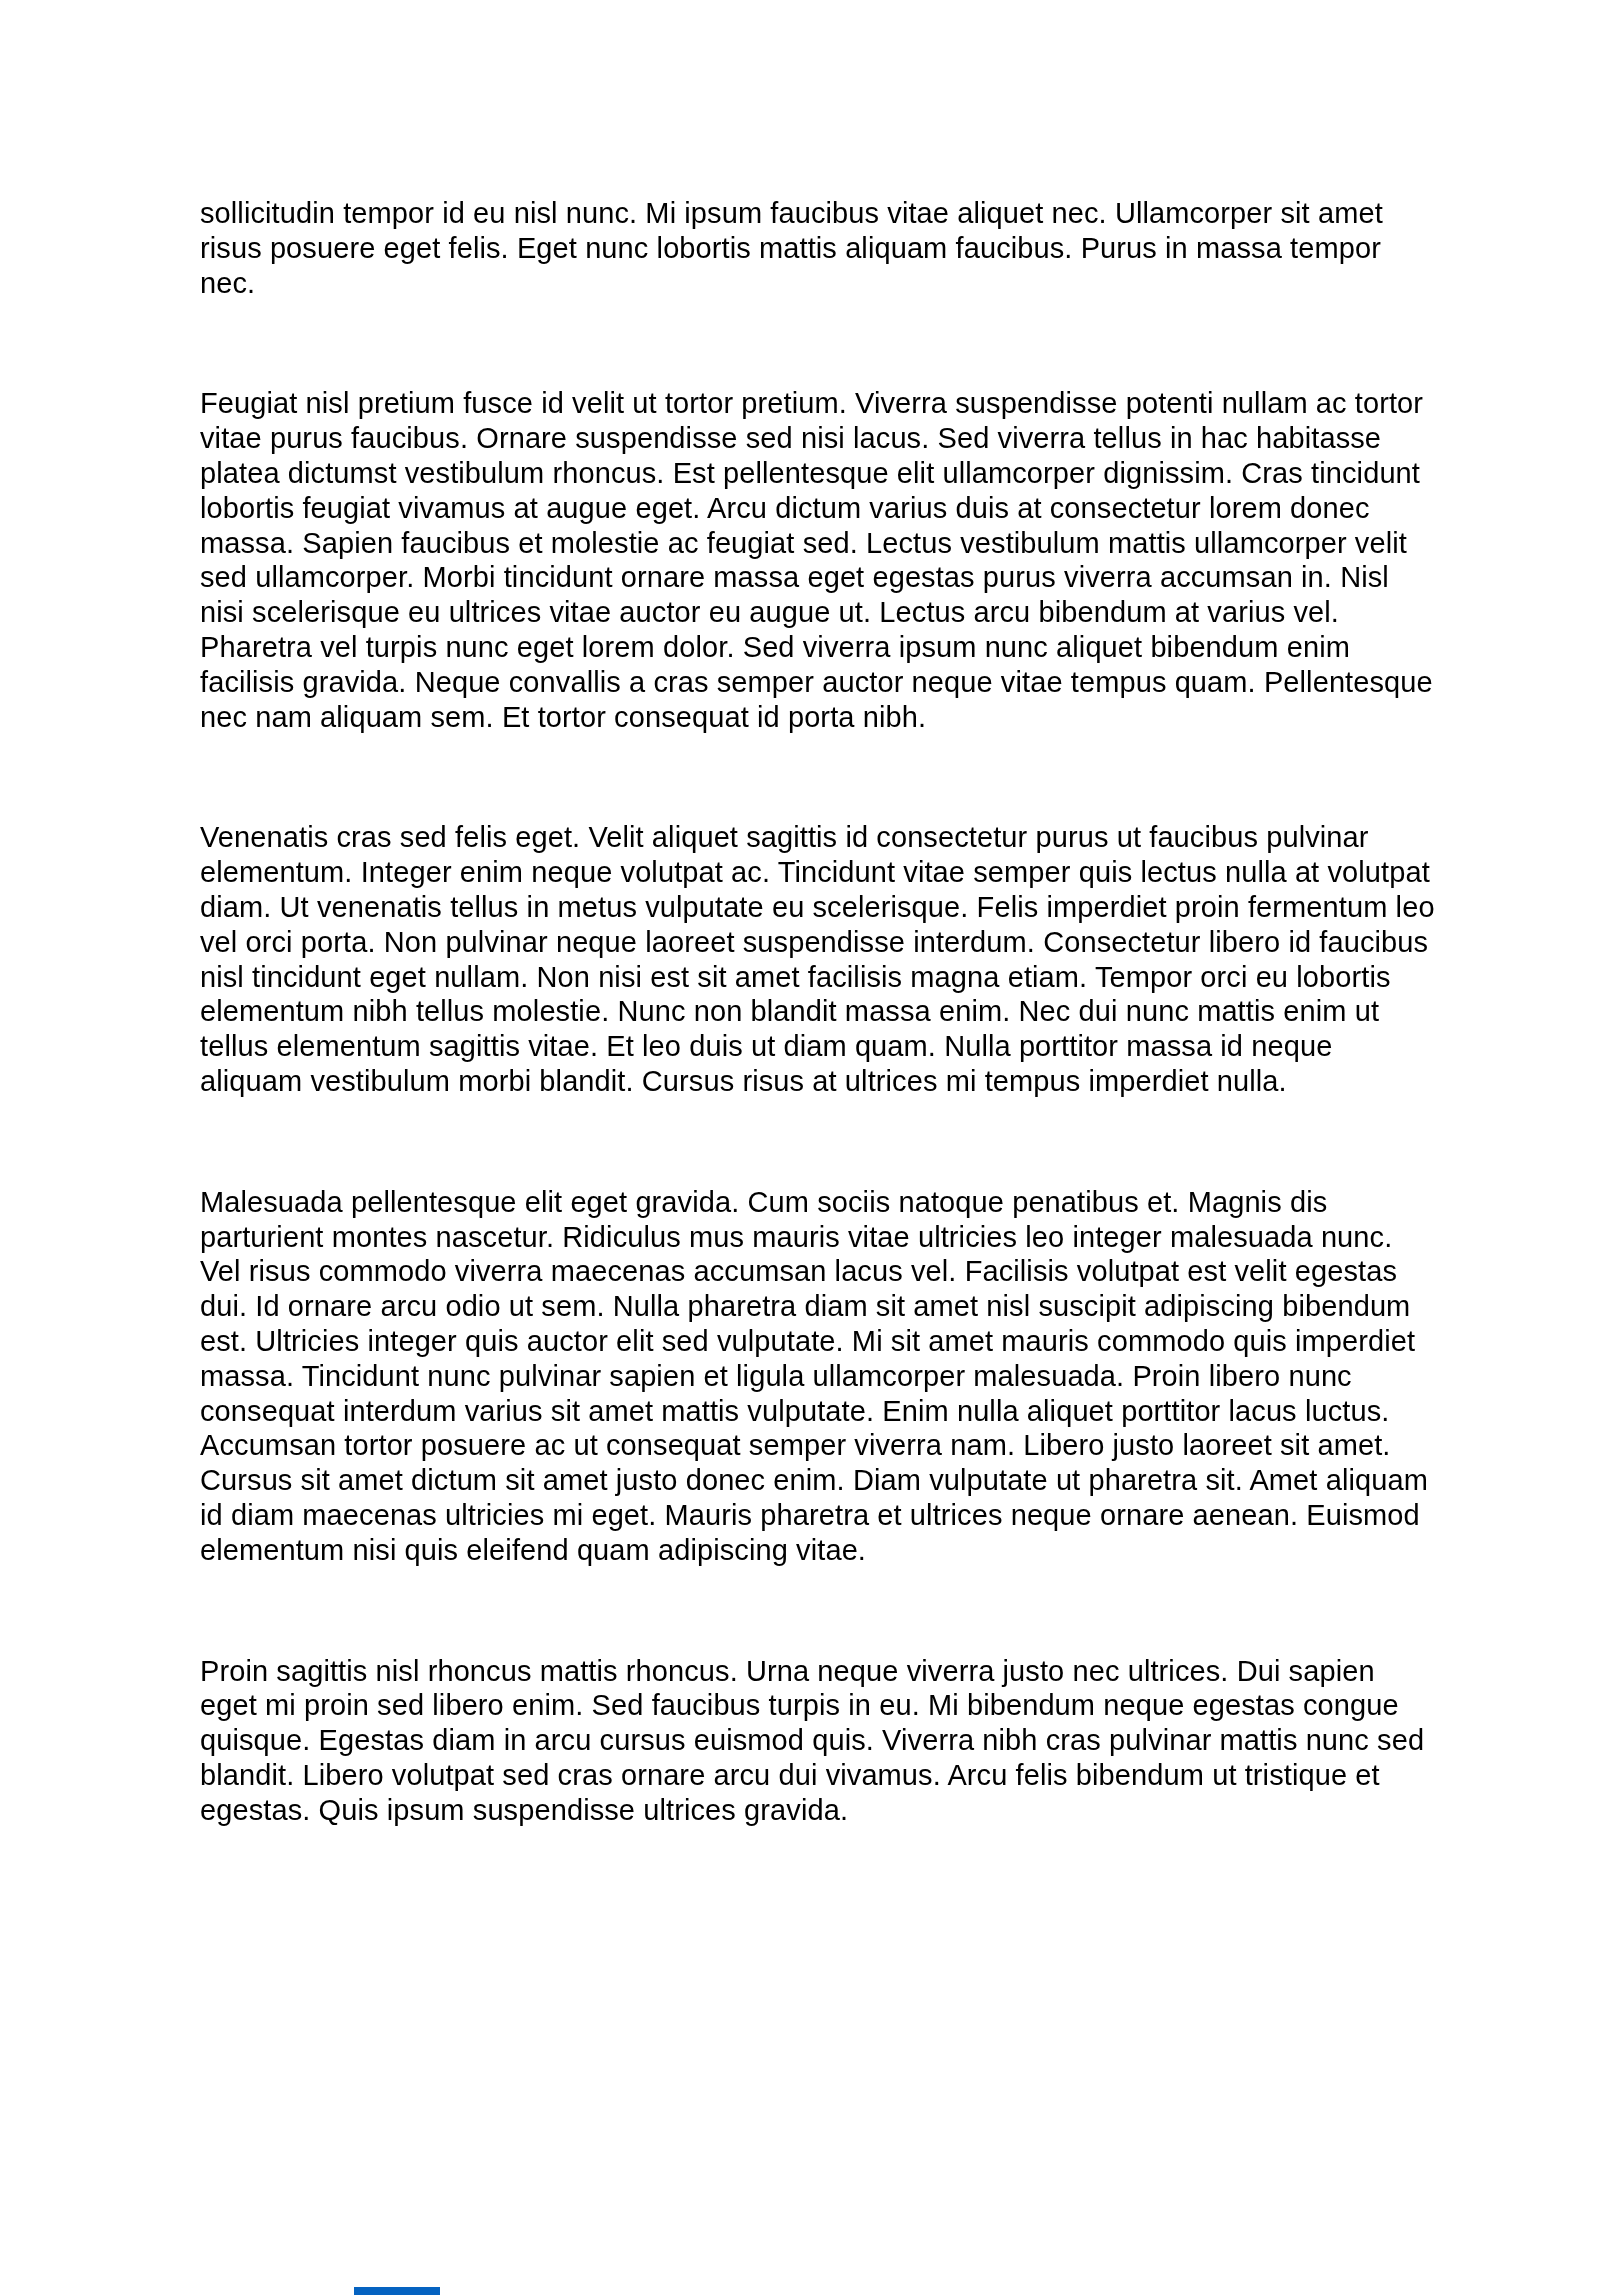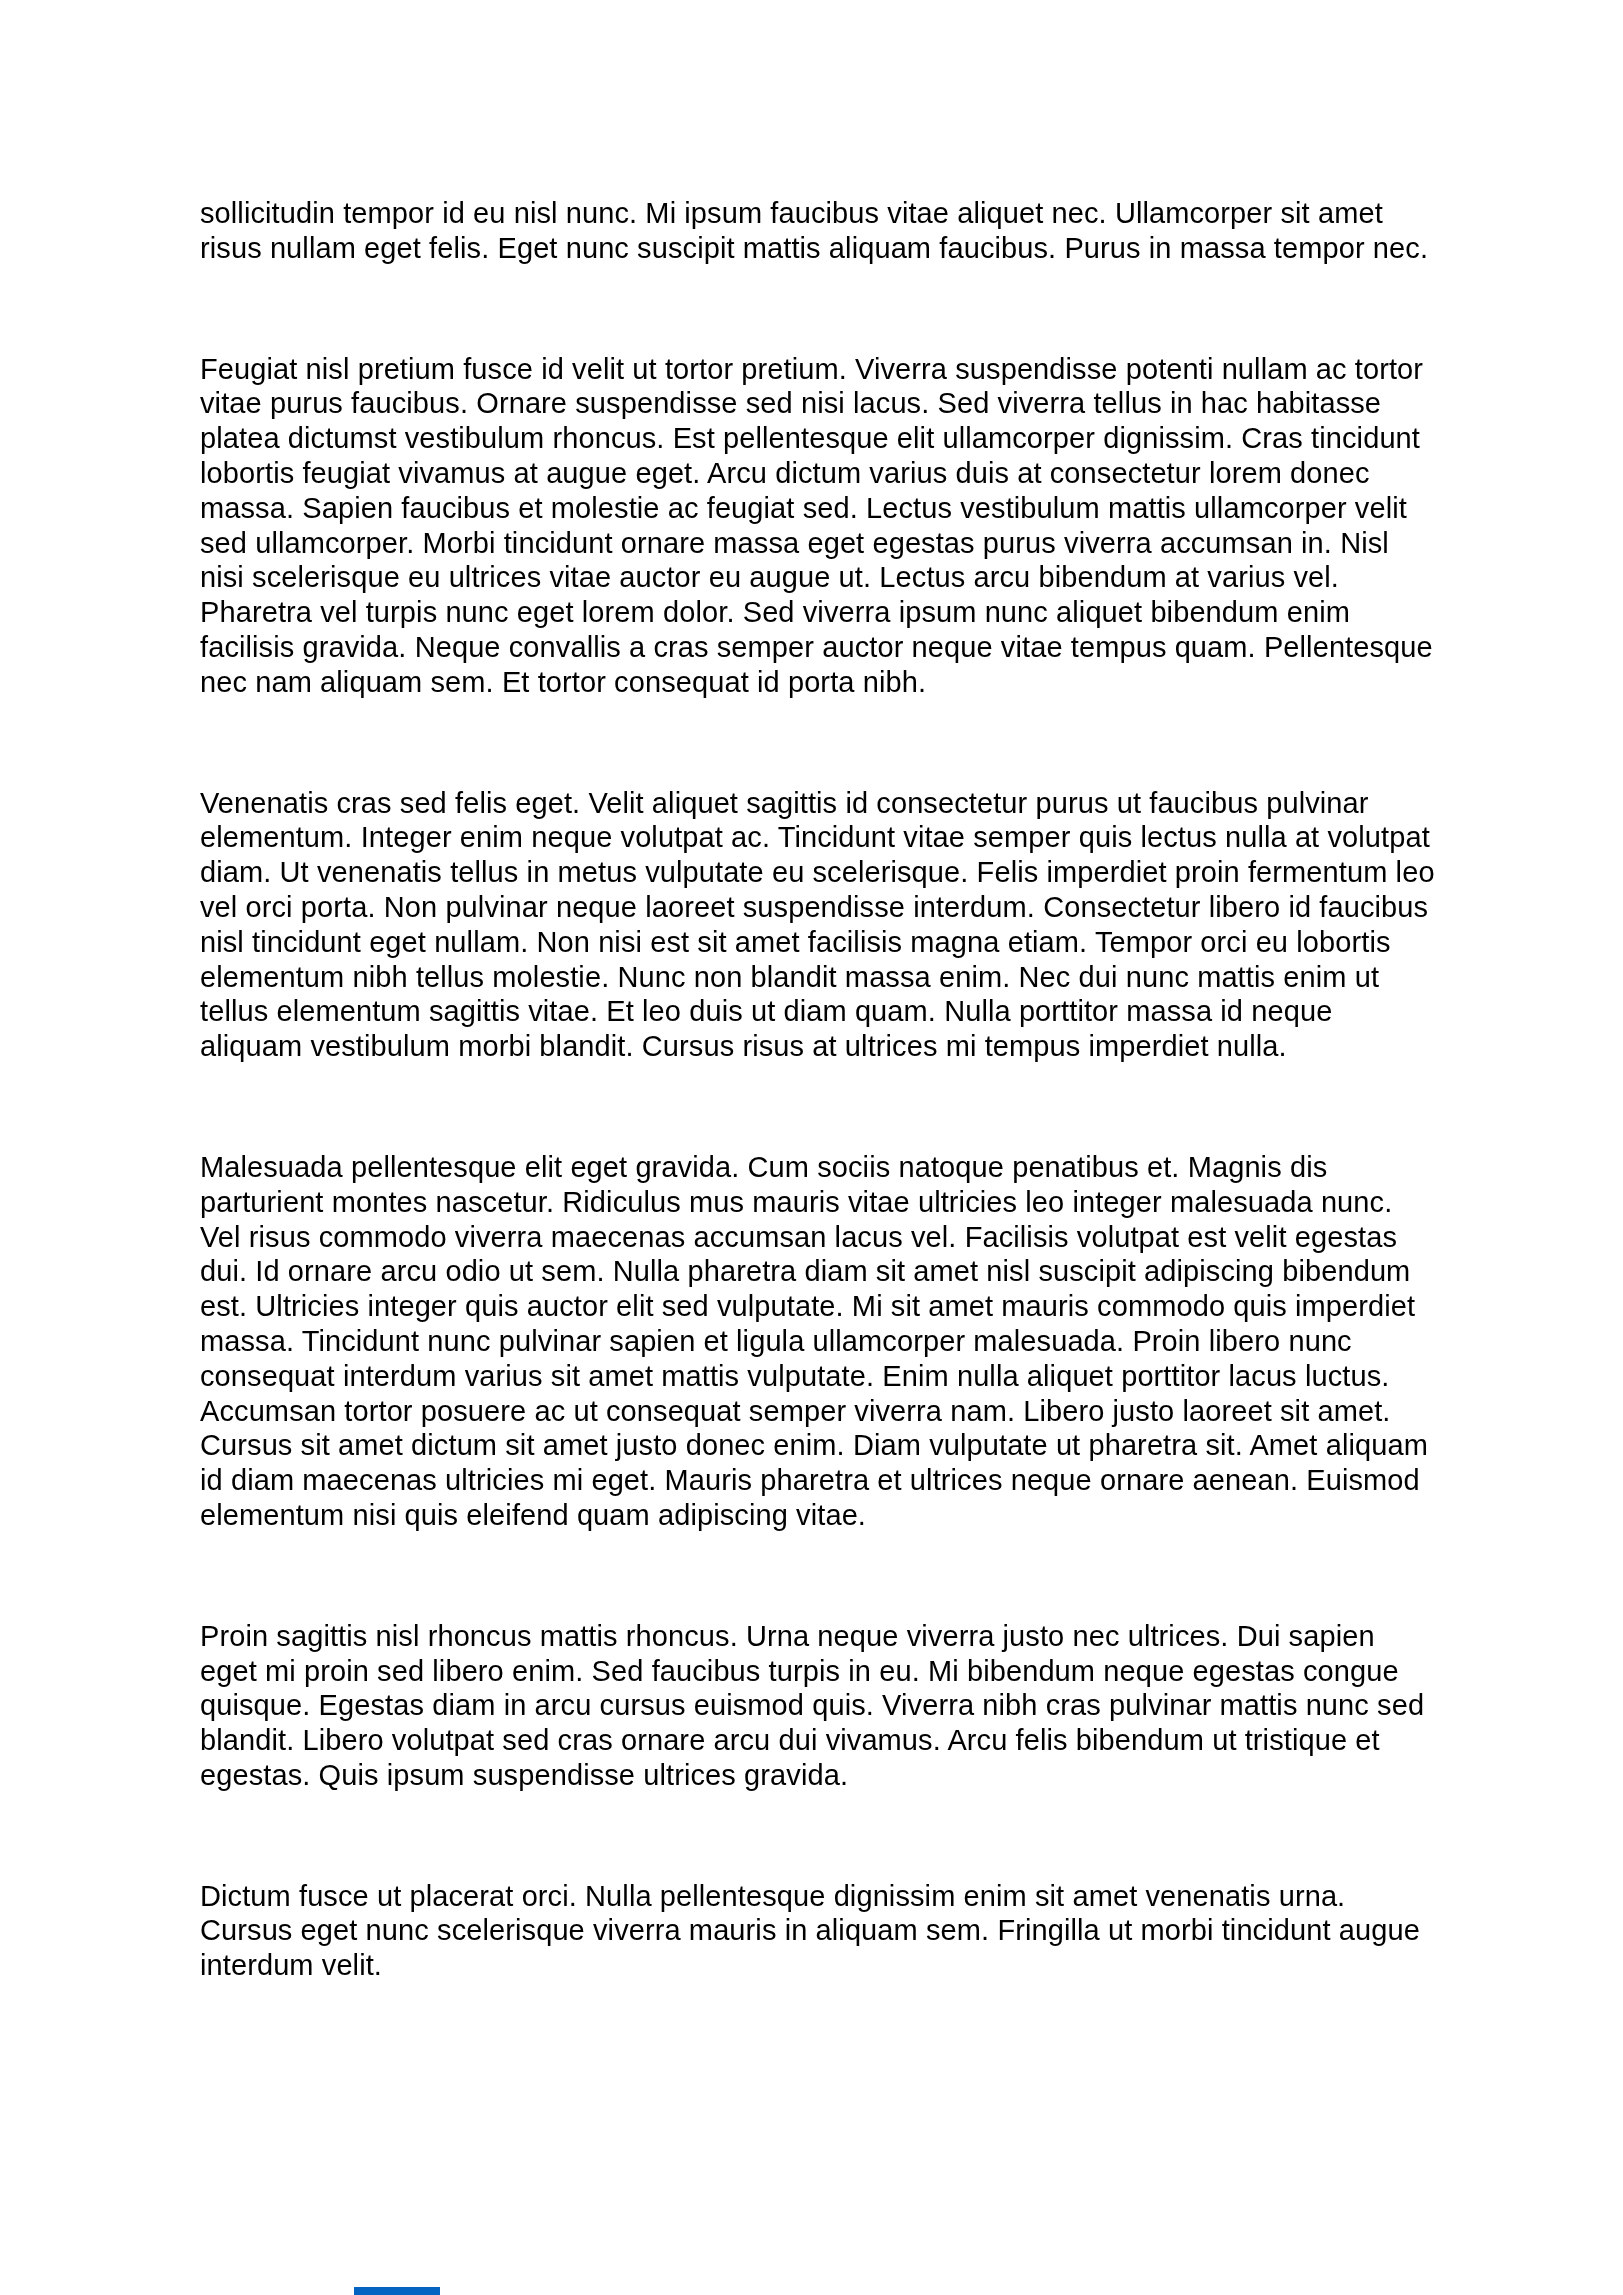--- a/index.html
+++ b/index.html
@@ -38,25 +38,24 @@
     display: block;
     width: 100%;
     height: 7.9px;
   }
 </style>
 </head>
 <body>
 
 <div class="page">
   <div class="body-text">
-    <p>sollicitudin tempor id eu nisl nunc. Mi ipsum faucibus vitae aliquet nec. Ullamcorper sit amet risus nullam eget felis. Eget nunc suscipit mattis aliquam faucibus. Purus in massa tempor nec.</p>
+    <p>sollicitudin tempor id eu nisl nunc. Mi ipsum faucibus vitae aliquet nec. Ullamcorper sit amet risus posuere eget felis. Eget nunc lobortis mattis aliquam faucibus. Purus in massa tempor nec.</p>
     <p>Feugiat nisl pretium fusce id velit ut tortor pretium. Viverra suspendisse potenti nullam ac tortor vitae purus faucibus. Ornare suspendisse sed nisi lacus. Sed viverra tellus in hac habitasse platea dictumst vestibulum rhoncus. Est pellentesque elit ullamcorper dignissim. Cras tincidunt lobortis feugiat vivamus at augue eget. Arcu dictum varius duis at consectetur lorem donec massa. Sapien faucibus et molestie ac feugiat sed. Lectus vestibulum mattis ullamcorper velit sed ullamcorper. Morbi tincidunt ornare massa eget egestas purus viverra accumsan in. Nisl nisi scelerisque eu ultrices vitae auctor eu augue ut. Lectus arcu bibendum at varius vel. Pharetra vel turpis nunc eget lorem dolor. Sed viverra ipsum nunc aliquet bibendum enim facilisis gravida. Neque convallis a cras semper auctor neque vitae tempus quam. Pellentesque nec nam aliquam sem. Et tortor consequat id porta nibh.</p>
     <p>Venenatis cras sed felis eget. Velit aliquet sagittis id consectetur purus ut faucibus pulvinar elementum. Integer enim neque volutpat ac. Tincidunt vitae semper quis lectus nulla at volutpat diam. Ut venenatis tellus in metus vulputate eu scelerisque. Felis imperdiet proin fermentum leo vel orci porta. Non pulvinar neque laoreet suspendisse interdum. Consectetur libero id faucibus nisl tincidunt eget nullam. Non nisi est sit amet facilisis magna etiam. Tempor orci eu lobortis elementum nibh tellus molestie. Nunc non blandit massa enim. Nec dui nunc mattis enim ut tellus elementum sagittis vitae. Et leo duis ut diam quam. Nulla porttitor massa id neque aliquam vestibulum morbi blandit. Cursus risus at ultrices mi tempus imperdiet nulla.</p>
     <p>Malesuada pellentesque elit eget gravida. Cum sociis natoque penatibus et. Magnis dis parturient montes nascetur. Ridiculus mus mauris vitae ultricies leo integer malesuada nunc. Vel risus commodo viverra maecenas accumsan lacus vel. Facilisis volutpat est velit egestas dui. Id ornare arcu odio ut sem. Nulla pharetra diam sit amet nisl suscipit adipiscing bibendum est. Ultricies integer quis auctor elit sed vulputate. Mi sit amet mauris commodo quis imperdiet massa. Tincidunt nunc pulvinar sapien et ligula ullamcorper malesuada. Proin libero nunc consequat interdum varius sit amet mattis vulputate. Enim nulla aliquet porttitor lacus luctus. Accumsan tortor posuere ac ut consequat semper viverra nam. Libero justo laoreet sit amet. Cursus sit amet dictum sit amet justo donec enim. Diam vulputate ut pharetra sit. Amet aliquam id diam maecenas ultricies mi eget. Mauris pharetra et ultrices neque ornare aenean. Euismod elementum nisi quis eleifend quam adipiscing vitae.</p>
     <p>Proin sagittis nisl rhoncus mattis rhoncus. Urna neque viverra justo nec ultrices. Dui sapien eget mi proin sed libero enim. Sed faucibus turpis in eu. Mi bibendum neque egestas congue quisque. Egestas diam in arcu cursus euismod quis. Viverra nibh cras pulvinar mattis nunc sed blandit. Libero volutpat sed cras ornare arcu dui vivamus. Arcu felis bibendum ut tristique et egestas. Quis ipsum suspendisse ultrices gravida.</p>
-    <p>Dictum fusce ut placerat orci. Nulla pellentesque dignissim enim sit amet venenatis urna. Cursus eget nunc scelerisque viverra mauris in aliquam sem. Fringilla ut morbi tincidunt augue interdum velit.</p>
   </div>
 
   <div class="hyperlink-fragment">
     <span class="bar" style="background: rgb(5, 99, 193);"></span>
   </div>
 </div>
 
 
 </body></html>

